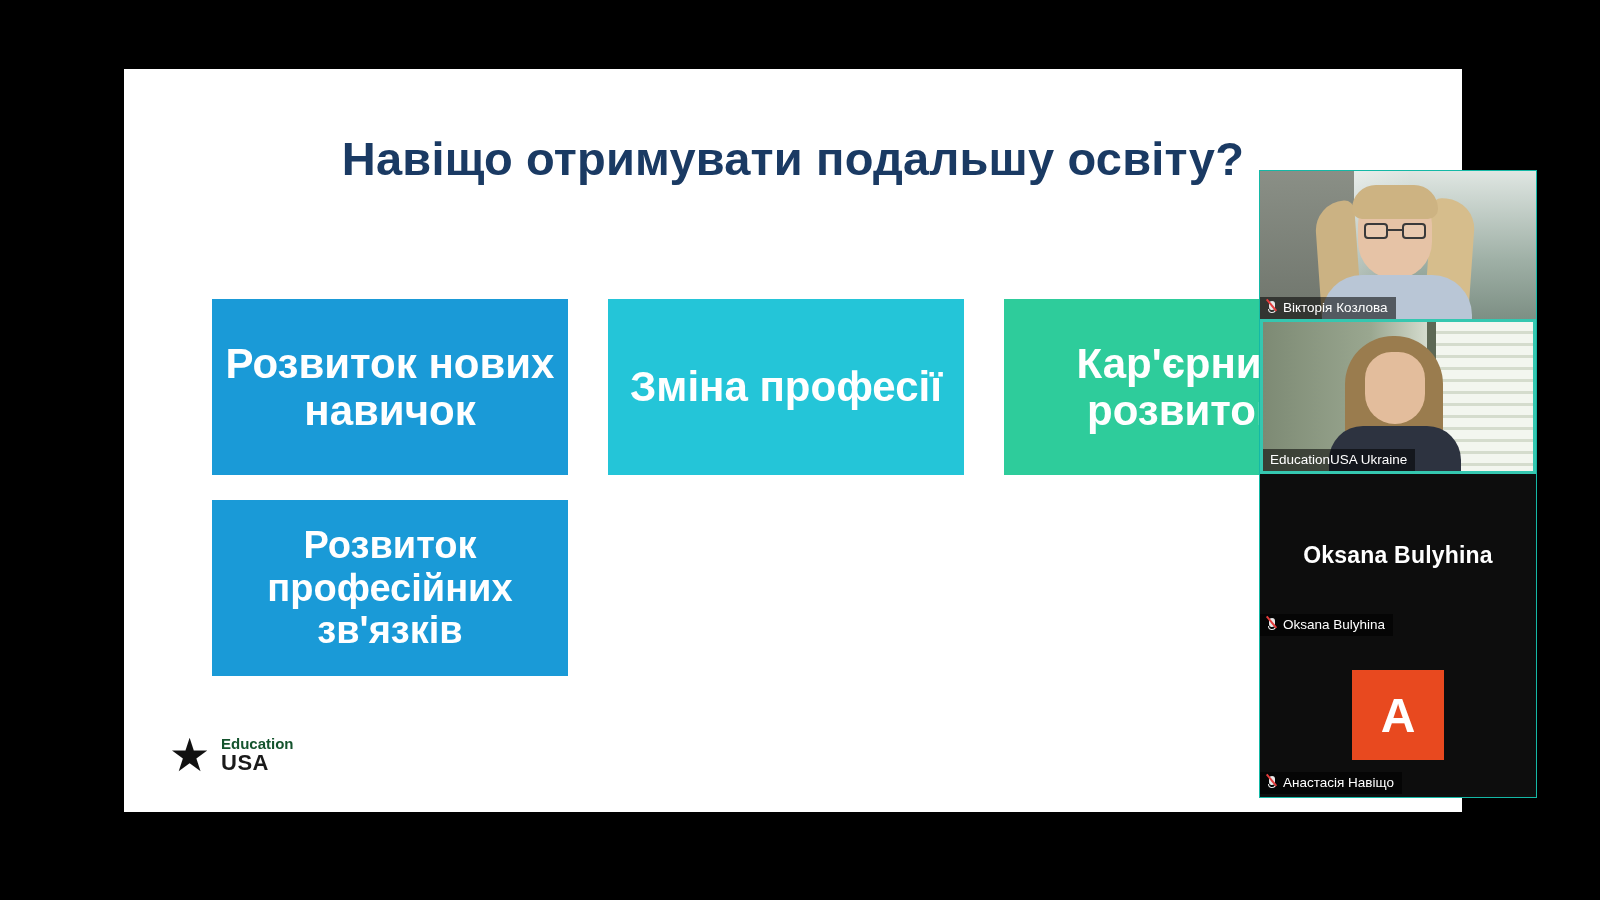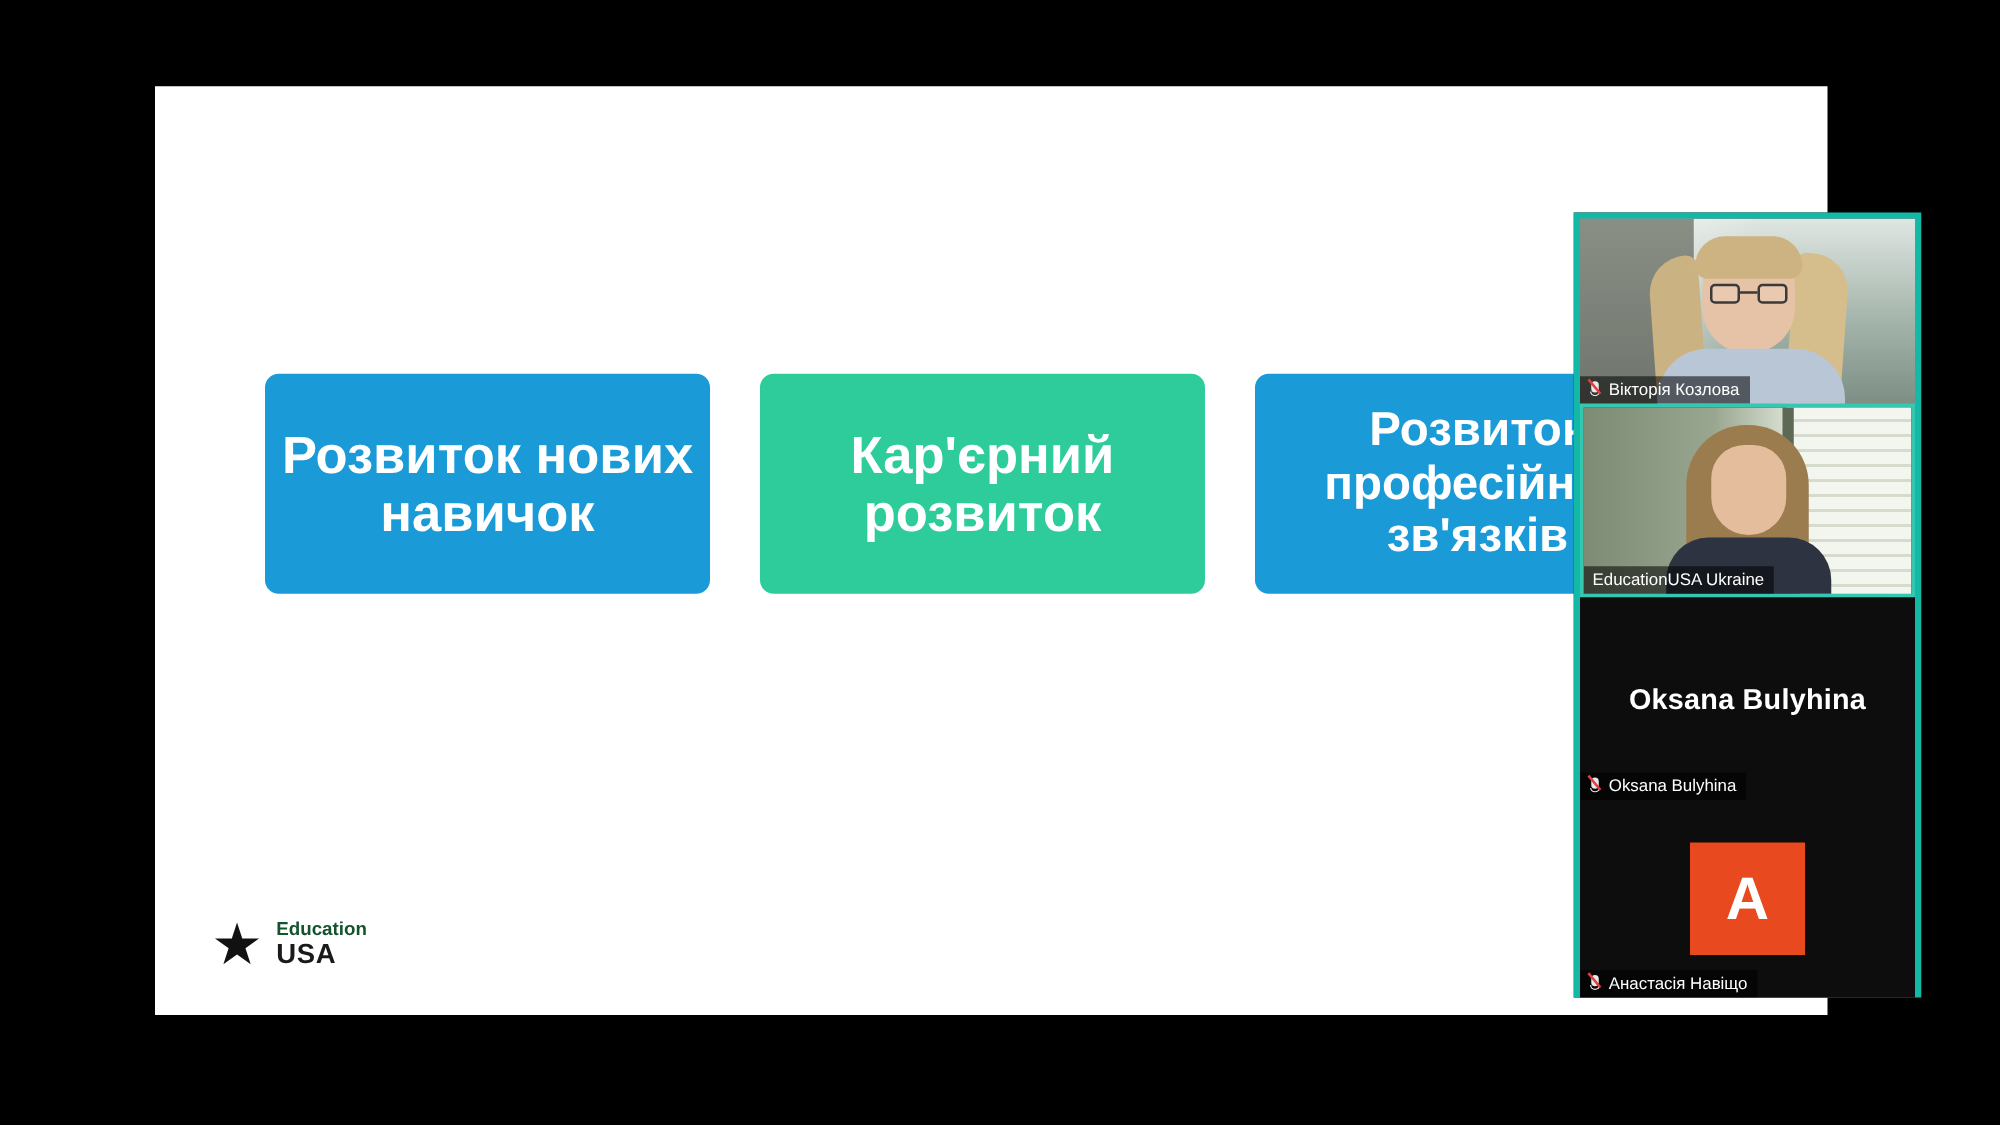--- a/index.html
+++ b/index.html
@@ -67,21 +67,20 @@
   .cell {
     display: flex;
     align-items: center;
     justify-content: center;
     text-align: center;
     color: #ffffff;
     font-weight: bold;
     line-height: 1.12;
     padding: 4px 6px;
     box-sizing: border-box;
-    border-radius: 11px;
   }
 
   .cell.big { font-size: 42px; }
   .cell.mid { font-size: 38px; }
   .cell.sm  { font-size: 34px; }
 
   
   #logo {
     position: absolute;
     left: 45px;
@@ -122,21 +121,21 @@
   }
 
   
   #filmstrip {
     position: absolute;
     left: 1259px;
     top: 170px;
     width: 278px;
     height: 628px;
     background: #0f0f0f;
-    border: 5px solid #14b8a6;
+    border: 1px solid #14b8a6;
     box-sizing: border-box;
   }
 
   .tile {
     position: relative;
     width: 100%;
     overflow: hidden;
     background: #111;
   }
 
@@ -309,23 +308,25 @@
   }
 </style>
 </head>
 <body>
 
 <div id="screen">
 
   <div id="share-region">
     <div id="slide">
 
+      <div id="slide-title">Навіщо отримувати подальшу освіту?</div>
 
       <div id="grid">
         <div class="cell big" style="background:#1a9ad7">Розвиток нових навичок</div>
+        <div class="cell big" style="background:#24c5d8">Зміна професії</div>
         <div class="cell big" style="background:#2ecc9b">Кар'єрний розвиток</div>
         <div class="cell mid" style="background:#1a9ad7">Розвиток професійних зв'язків</div>
       </div>
 
       <div id="logo">
         <div id="logo-star">★</div>
         <div id="logo-text">
           <span class="edu">Education</span>
           <span class="usa">USA</span>
         </div>

